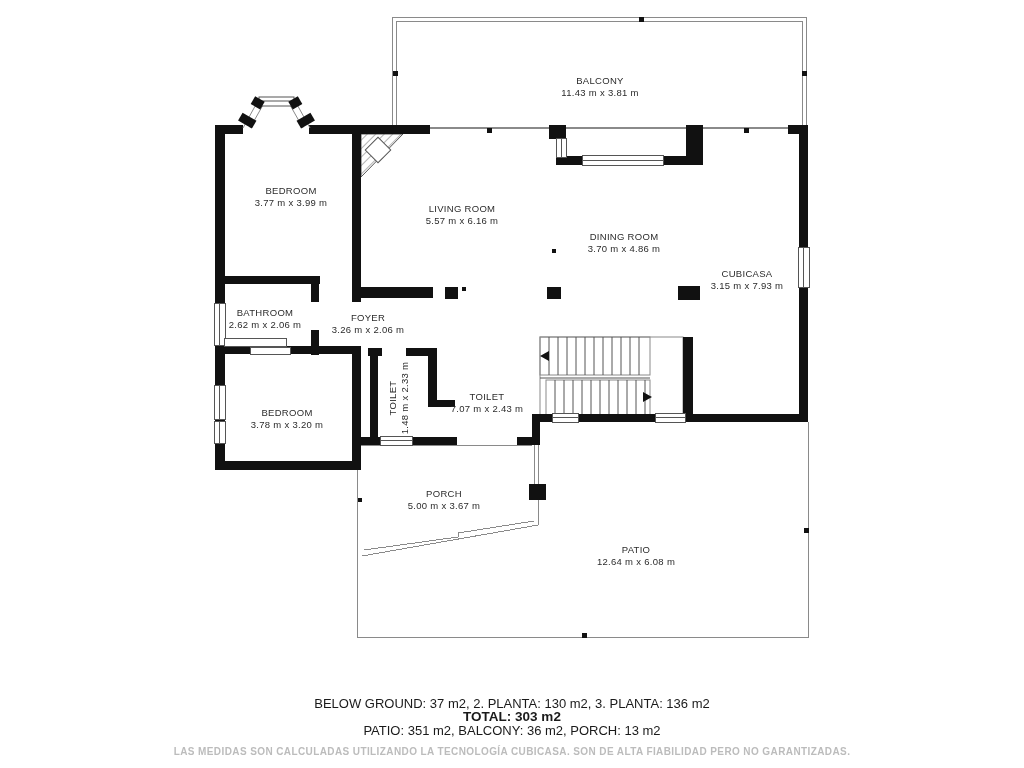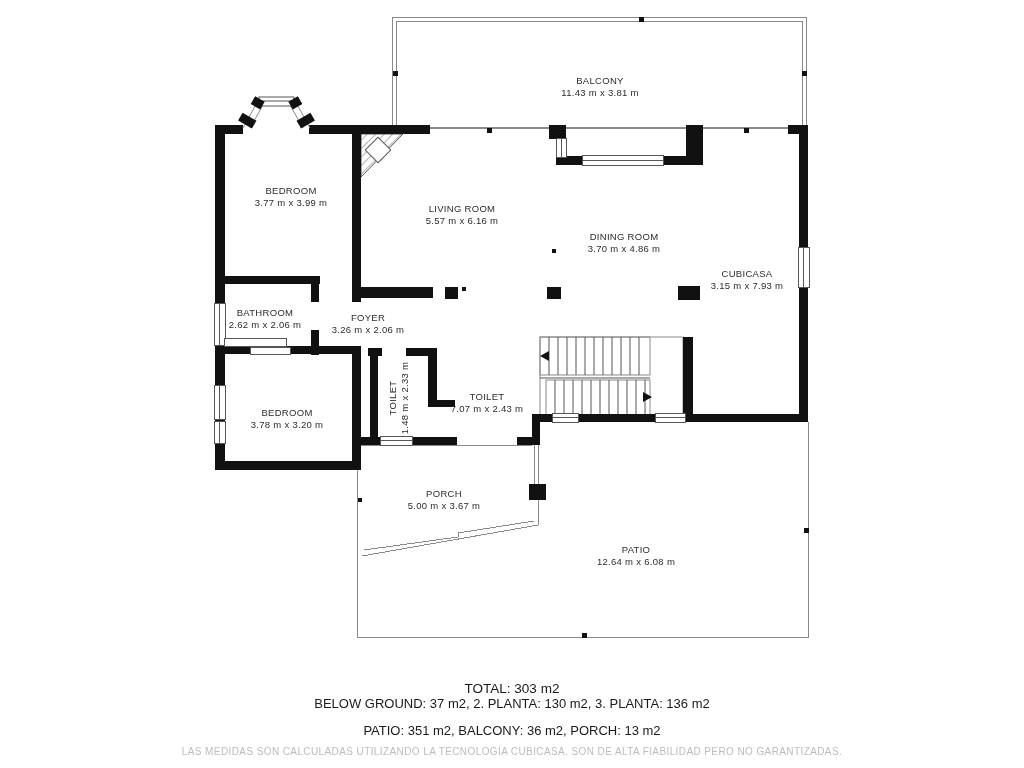--- a/index.html
+++ b/index.html
@@ -20,24 +20,24 @@
     text-align:center;color:var(--label);
     font-size:9.5px;line-height:11.5px;letter-spacing:.3px;white-space:nowrap;
   }
   .room-label.rotated{transform:translate(-50%,-50%) rotate(-90deg);}
   .room-name{font-size:9.5px;}
   .room-dims{font-size:9.5px;}
   .footer-line{
     position:absolute;left:0;width:1024px;text-align:center;
     color:#1a1a1a;font-size:13px;line-height:14px;
   }
-  .footer-total{font-weight:normal;font-size:13.5px;}
+  .footer-total{font-weight:bold;font-size:13.5px;margin-top:28px;}
   .footer-disclaimer{
     position:absolute;left:0;width:1024px;text-align:center;
-    color:var(--disclaimer);font-size:10px;letter-spacing:.4px;
+    color:var(--disclaimer);font-size:10px;letter-spacing:.4px;font-weight:bold;
   }
   .wall{fill:var(--wall);stroke:none;}
   .thinline{stroke:var(--thin);stroke-width:1;fill:none;}
   .win{fill:#ffffff;stroke:#555;stroke-width:1;}
   .winline{stroke:#555;stroke-width:1;}
   .tick{fill:var(--wall);}
 </style>
 </head>
 <body>
 

